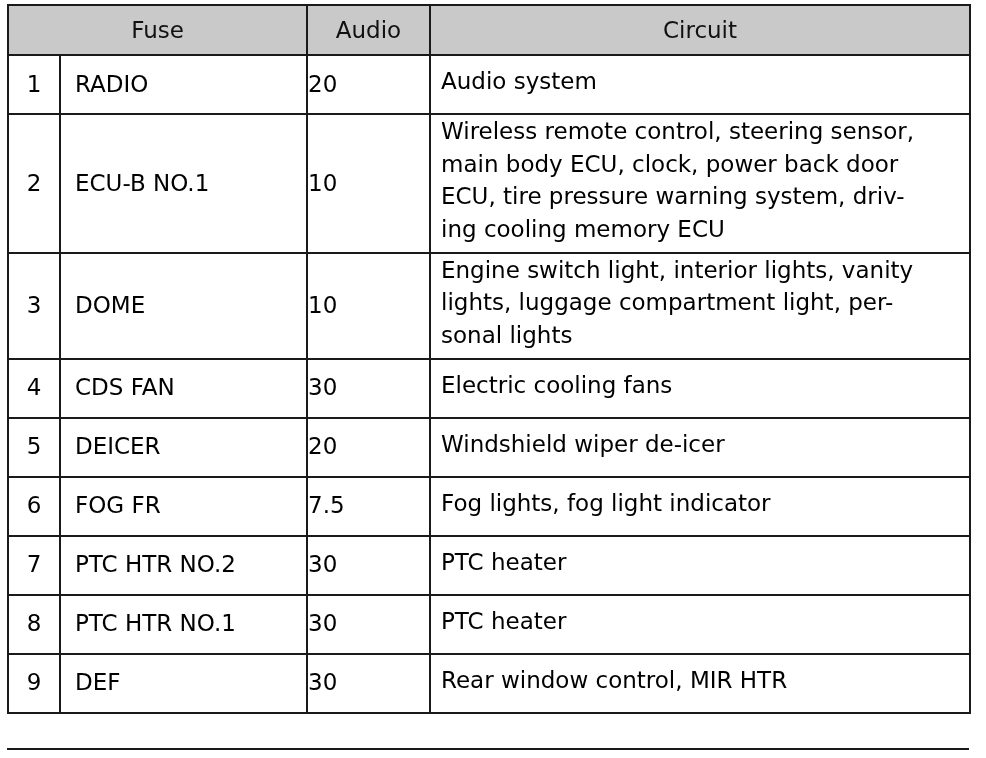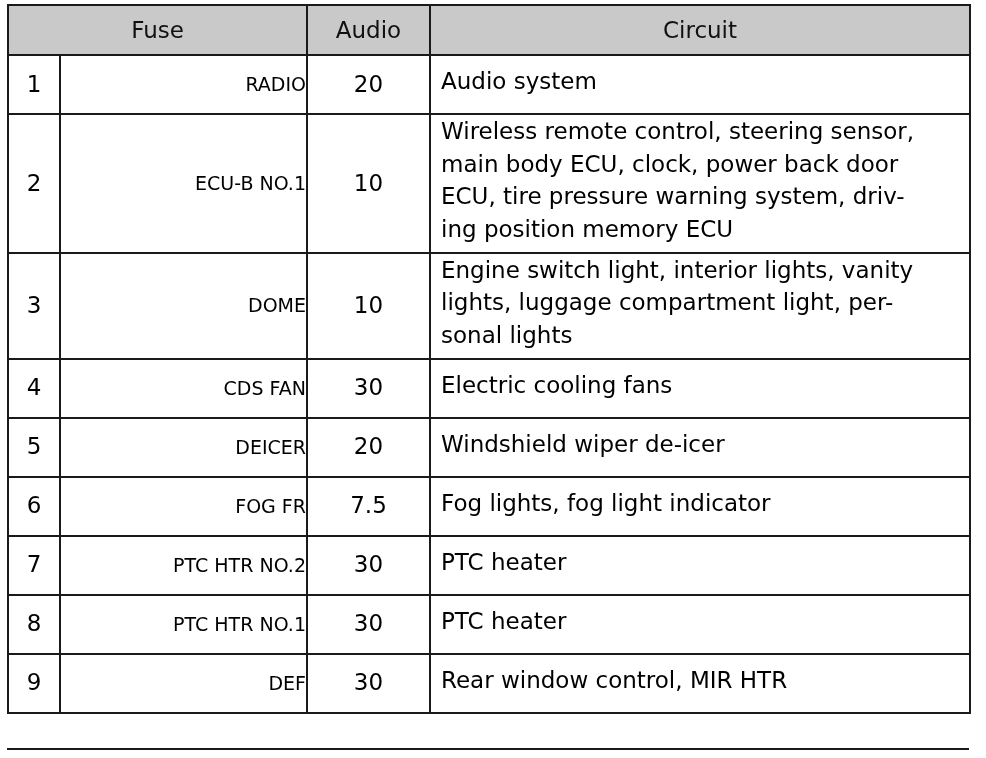--- a/index.html
+++ b/index.html
@@ -47,27 +47,26 @@
   col.c-name  { width: 247px; }
   col.c-amp   { width: 123px; }
   col.c-circ  { width: 540px; }
 
   td.num {
     text-align: center;
     font-size: 23px;
     line-height: 1.1;
   }
   td.name {
-    font-size: 19px;
+    font-size: 23px;
     padding-left: 14px;
     line-height: 1.1;
-    text-align: right;
   }
   td.amp {
-    text-align: center;
+    text-align: left;
     font-size: 23px;
     line-height: 1.1;
   }
   td.circ {
     font-size: 23px;
     padding: 0 12px 6px 10px;
     line-height: 1.42;
     text-align: justify;
     text-justify: inter-word;
     hyphens: manual;
@@ -112,21 +111,21 @@
           </td>
         </tr>
         <tr class="r-tall">
           <td class="num">2</td>
           <td class="name">ECU-B NO.1</td>
           <td class="amp">10</td>
           <td class="circ">
             <span class="circ-line">Wireless remote control, steering sensor,</span>
             <span class="circ-line">main body ECU, clock, power back door</span>
             <span class="circ-line">ECU, tire pressure warning system, driv-</span>
-            <span class="circ-line">ing position memory ECU</span>
+            <span class="circ-line">ing cooling memory ECU</span>
           </td>
         </tr>
         <tr class="r-tall">
           <td class="num">3</td>
           <td class="name">DOME</td>
           <td class="amp">10</td>
           <td class="circ">
             <span class="circ-line">Engine switch light, interior lights, vanity</span>
             <span class="circ-line">lights, luggage compartment light, per-</span>
             <span class="circ-line">sonal lights</span>

